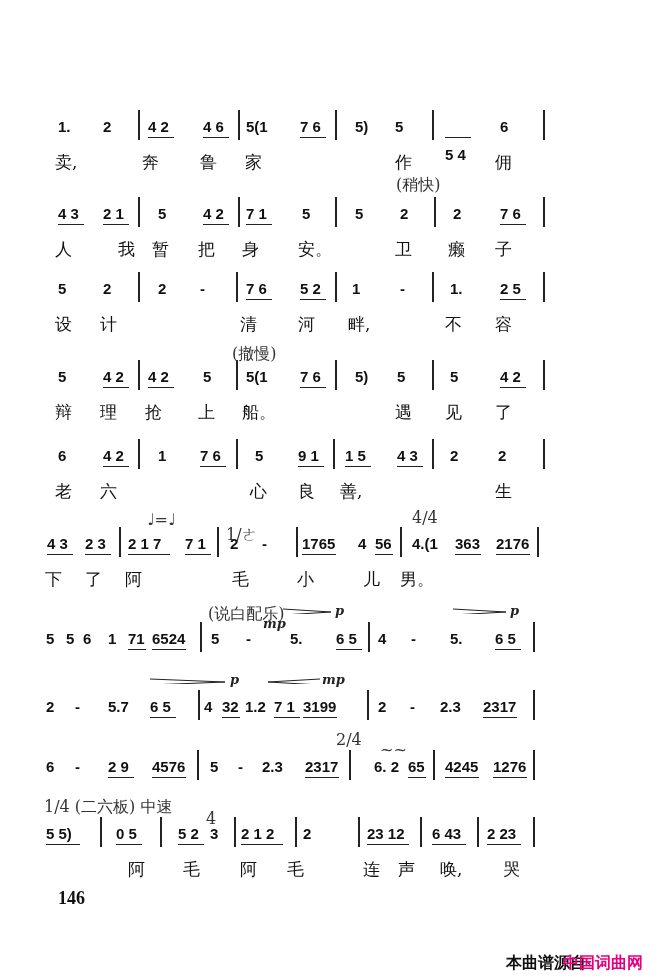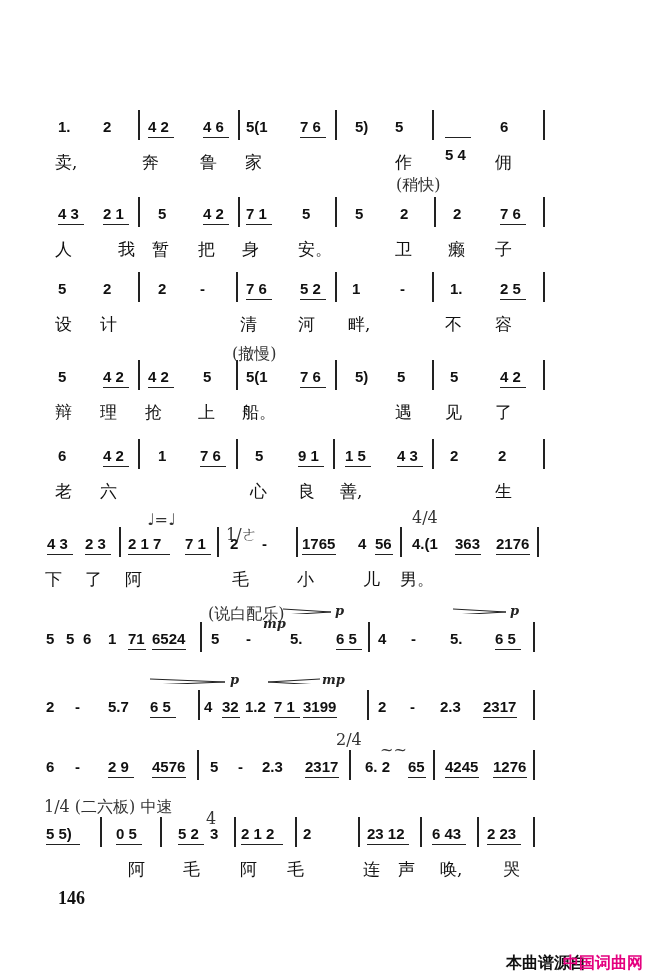--- a/index.html
+++ b/index.html
@@ -277,21 +277,21 @@
       <span class="tok" style="left: 75px; top: 0px;">-</span>
       <span class="tok" style="left: 108px; top: 0px;">2 9</span>
       <div class="u1" style="left: 108px; top: 19px; width: 26px;"></div>
       <span class="tok" style="left: 152px; top: 0px;">4576</span>
       <div class="u1" style="left: 152px; top: 19px; width: 34px;"></div>
       <span class="tok" style="left: 210px; top: 0px;">5</span>
       <span class="tok" style="left: 238px; top: 0px;">-</span>
       <span class="tok" style="left: 262px; top: 0px;">2.3</span>
       <span class="tok" style="left: 305px; top: 0px;">2317</span>
       <div class="u1" style="left: 305px; top: 19px; width: 34px;"></div>
-      <span class="tok" style="left: 365px; top: 0px;">6. 2</span>
+      <span class="tok" style="left: 374px; top: 0px;">6. 2</span>
       <span class="tok" style="left: 408px; top: 0px;">65</span>
       <div class="u1" style="left: 408px; top: 19px; width: 18px;"></div>
       <span class="tok" style="left: 445px; top: 0px;">4245</span>
       <div class="u1" style="left: 445px; top: 19px; width: 34px;"></div>
       <span class="tok" style="left: 493px; top: 0px; text-align: center;">1276</span>
       <div class="u1" style="left: 493px; top: 19px; width: 34px;"></div>
       <span class="ann" style="left: 336px; top: -28px;">2/4</span>
       <span class="ann" style="left: 380px; top: -18px;">~~</span>
     </div>
     <div class="system" style="top: 825px;">

